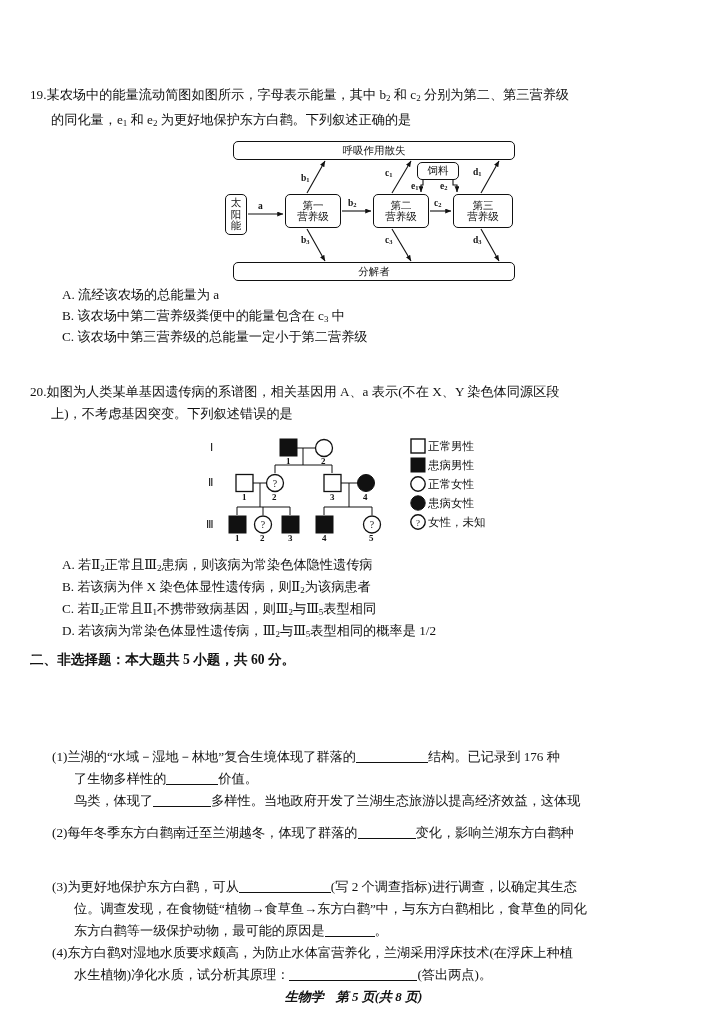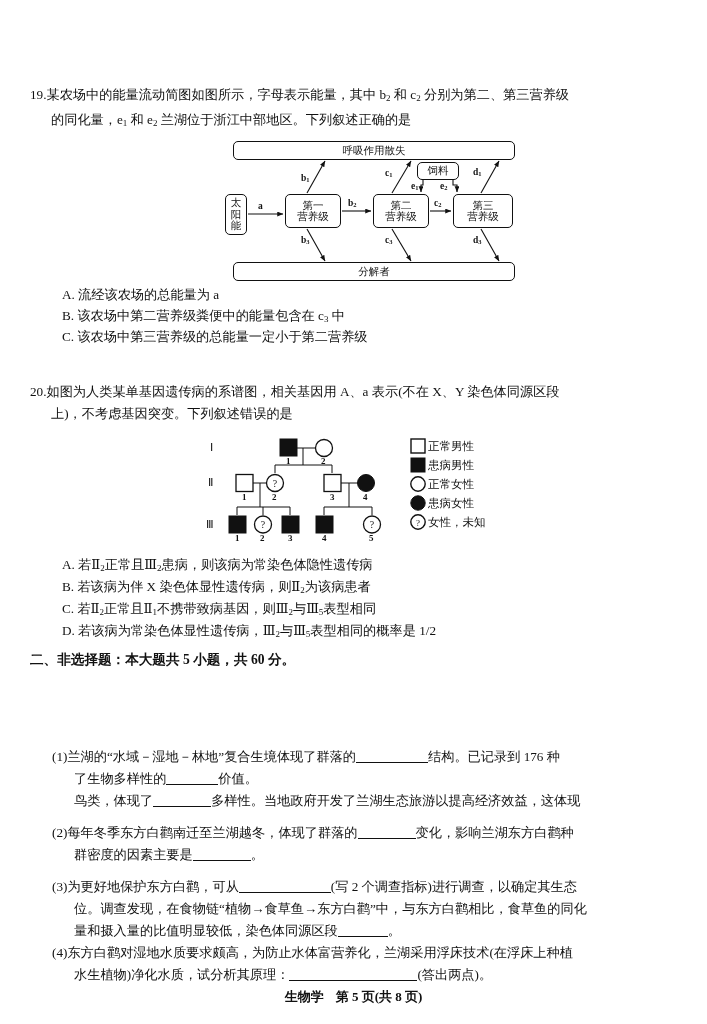--- a/index.html
+++ b/index.html
@@ -147,34 +147,35 @@
 
   
   #footer {
     position: absolute;
     left: 0;
     top: 988px;
     width: 707px;
     text-align: center;
     font-size: 13px;
     font-weight: bold;
+    font-style: italic;
   }
   #footer .sep { display: inline-block; width: 12px; }
 </style>
 </head>
 <body>
 
 <div class="page">
 
   <div class="qblock" style="left:30px; top:84px; width:648px;">
     <div class="qnum-line">
       <span class="qnum">19.</span>
       <span class="qtext"><span>某农场中的能量流动简图如图所示，字母表示能量，其中 b</span><sub>2</sub><span> 和 c</span><sub>2</sub><span> 分别为第二、第三营养级</span></span>
     </div>
-    <div class="indent-line" style="padding-left:21px; width:627px;"><span>的同化量，e</span><sub>1</sub><span> 和 e</span><sub>2</sub><span> 兰湖位于浙江中部地区。下列叙述正确的是</span></div>
+    <div class="indent-line" style="padding-left:21px; width:627px;"><span>的同化量，e</span><sub>1</sub><span> 和 e</span><sub>2</sub><span> 为更好地保护东方白鹳。下列叙述正确的是</span></div>
   </div>
 
   <div id="energy-diagram">
     <svg viewBox="0 0 290 140" xmlns="http://www.w3.org/2000/svg">
       <defs>
         <marker id="ar" markerWidth="6" markerHeight="6" refX="5.2" refY="2.2" orient="auto">
           <path d="M0,0 L5.4,2.2 L0,4.4 z" fill="#111"></path>
         </marker>
       </defs>
 
@@ -361,30 +362,29 @@
     </div>
     <div class="indent-line" style="padding-left:22px; width:604px; text-align:left;"><span>了生物多样性的</span><span class="blank b-m"></span><span>价值。</span></div>
     <div class="indent-line" style="padding-left:22px; width:604px;"><span>鸟类，体现了</span><span class="blank b-l"></span><span>多样性。当地政府开发了兰湖生态旅游以提高经济效益，这体现</span></div>
   </div>
 
   <div class="qblock" style="left:52px; top:822px; width:626px;">
     <div class="qnum-line">
       <span class="qnum">(2)</span>
       <span class="qtext"><span>每年冬季东方白鹳南迁至兰湖越冬，体现了群落的</span><span class="blank b-l"></span><span>变化，影响兰湖东方白鹳种</span></span>
     </div>
-    <div class="indent-line" style="padding-left:22px; width:604px; text-align:left;"><span>群密度的因素主要是</span><span class="blank b-l"></span><span>。</span></div>
   </div>
 
   <div class="qblock" style="left:52px; top:876px; width:626px;">
     <div class="qnum-line">
       <span class="qnum">(3)</span>
       <span class="qtext"><span>为更好地保护东方白鹳，可从</span><span class="blank b-xxl"></span><span>(写 2 个调查指标)进行调查，以确定其生态</span></span>
     </div>
     <div class="indent-line" style="padding-left:22px; width:604px;">位。调查发现，在食物链“植物→食草鱼→东方白鹳”中，与东方白鹳相比，食草鱼的同化</div>
-    <div class="indent-line" style="padding-left:22px; width:604px; text-align:left;"><span>量和摄入量的比值明显较低，染色体同源区段</span><span class="blank b-s"></span><span>。</span></div>
+    <div class="indent-line" style="padding-left:22px; width:604px; text-align:left;"><span>东方白鹳等一级保护动物，最可能的原因是</span><span class="blank b-s"></span><span>。</span></div>
   </div>
 
   <div class="qblock" style="left:52px; top:942px; width:626px;">
     <div class="qnum-line">
       <span class="qnum">(4)</span>
       <span class="qtext">东方白鹳对湿地水质要求颇高，为防止水体富营养化，兰湖采用浮床技术(在浮床上种植</span>
     </div>
     <div class="indent-line" style="padding-left:22px; width:604px; text-align:left;"><span>水生植物)净化水质，试分析其原理：</span><span class="blank b-huge"></span><span>(答出两点)。</span></div>
   </div>
 

